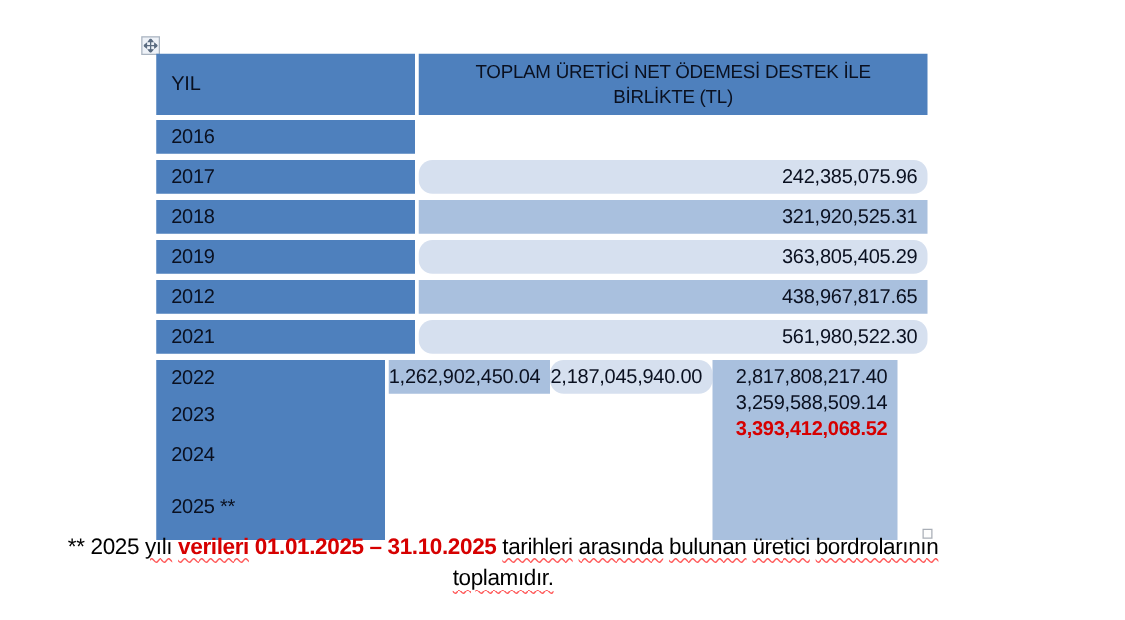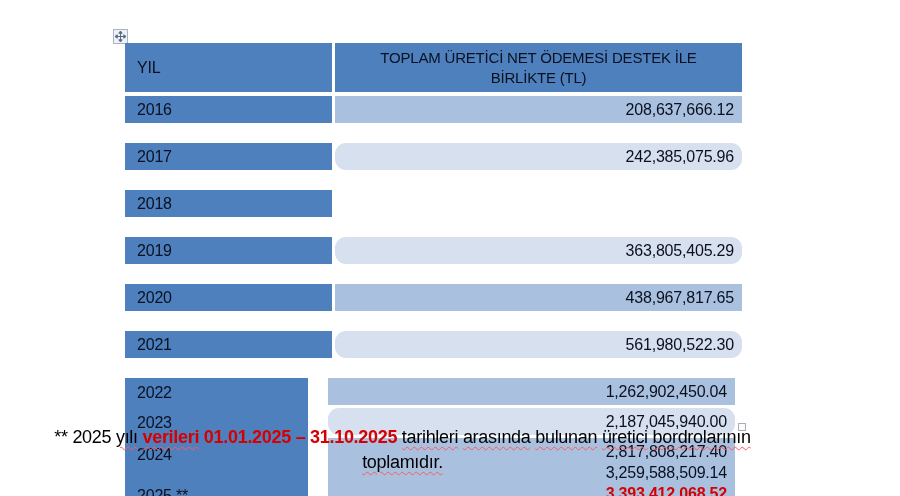--- a/index.html
+++ b/index.html
@@ -9,21 +9,21 @@
   }
   
   .move-handle{
     position:absolute;left:113px;top:29px;width:15px;height:15px;
     background:#eef2f8;border:1px solid #aab4c0;box-sizing:border-box;
     display:flex;align-items:center;justify-content:center;cursor:move;
   }
   .move-handle svg{display:block;}
   
   .doc-table{position:absolute;left:125px;top:43px;width:617px;}
-  .t-row{display:flex;margin-bottom:20px;}
+  .t-row{display:flex;margin-bottom:5px;}
   .cell{box-sizing:border-box;}
   .year-cell{
     width:207px;margin-right:3px;background:var(--header-blue,#4e80bd);
     display:flex;align-items:center;padding-left:12px;
     font-size:16px;letter-spacing:-0.2px;
   }
   .value-cell{
     width:407px;display:flex;align-items:center;justify-content:flex-end;
     padding-right:8px;font-size:16px;letter-spacing:-0.2px;
   }
@@ -32,29 +32,29 @@
   .header-row .value-cell{
     background:var(--header-blue,#4e80bd);justify-content:center;text-align:center;
     font-size:15px;line-height:20px;white-space:pre-line;padding:0 4px;
   }
   .data-row{height:27px;}
   .bg-med{background:var(--row-medium,#a9c0de);}
   .bg-light{background:var(--row-light,#d5e0ef);border-radius:11px;}
   
   .bottom-section{display:flex;height:144px;margin-top:1px;}
   .bottom-left{
-    position:relative;width:183px;margin-right:20px;background:var(--header-blue,#4e80bd);
+    position:relative;width:183px;margin-right:3px;background:var(--header-blue,#4e80bd);
     font-size:16px;letter-spacing:-0.2px;
   }
   .bottom-left .ylabel{position:absolute;left:12px;line-height:21px;}
   .yl-2022{top:4px;}
   .yl-2023{top:34px;}
   .yl-2024{top:66px;}
   .yl-2025{top:107px;}
-  .bottom-right{width:407px;display:flex;flex-direction:column;}
+  .bottom-right{width:407px;display:flex;flex-direction:row;}
   .br-cell{height:27px;margin-bottom:3px;display:flex;align-items:center;justify-content:flex-end;padding-right:8px;font-size:16px;letter-spacing:-0.2px;box-sizing:border-box;}
   .merged-cell{
     flex:1;display:flex;flex-direction:column;align-items:flex-end;
     padding:3px 8px 0 0;font-size:16px;letter-spacing:-0.2px;box-sizing:border-box;
   }
   .merged-cell .vline{line-height:21px;}
   .red-value{color:var(--highlight-red,#d60000);font-weight:bold;}
   
   .resize-handle{
     position:absolute;left:738px;top:423px;width:8px;height:8px;
@@ -95,35 +95,35 @@
   <div class="doc-table">
 
     <div class="t-row header-row">
       <div class="cell year-cell">YIL</div>
       <div class="cell value-cell">TOPLAM ÜRETİCİ NET ÖDEMESİ DESTEK İLE
 BİRLİKTE  (TL)</div>
     </div>
 
     <div class="t-row data-row">
       <div class="cell year-cell">2016</div>
-      <div class="cell value-cell bg-med">208,637,666.12</div>
     </div>
     <div class="t-row data-row">
       <div class="cell year-cell">2017</div>
       <div class="cell value-cell bg-light">242,385,075.96</div>
     </div>
     <div class="t-row data-row">
       <div class="cell year-cell">2018</div>
+      <div class="cell value-cell bg-med">321,920,525.31</div>
     </div>
     <div class="t-row data-row">
       <div class="cell year-cell">2019</div>
       <div class="cell value-cell bg-light">363,805,405.29</div>
     </div>
     <div class="t-row data-row">
-      <div class="cell year-cell">2020</div>
+      <div class="cell year-cell">2012</div>
       <div class="cell value-cell bg-med">438,967,817.65</div>
     </div>
     <div class="t-row data-row">
       <div class="cell year-cell">2021</div>
       <div class="cell value-cell bg-light">561,980,522.30</div>
     </div>
 
     <div class="bottom-section">
       <div class="bottom-left">
         <span class="ylabel yl-2022">2022</span>

